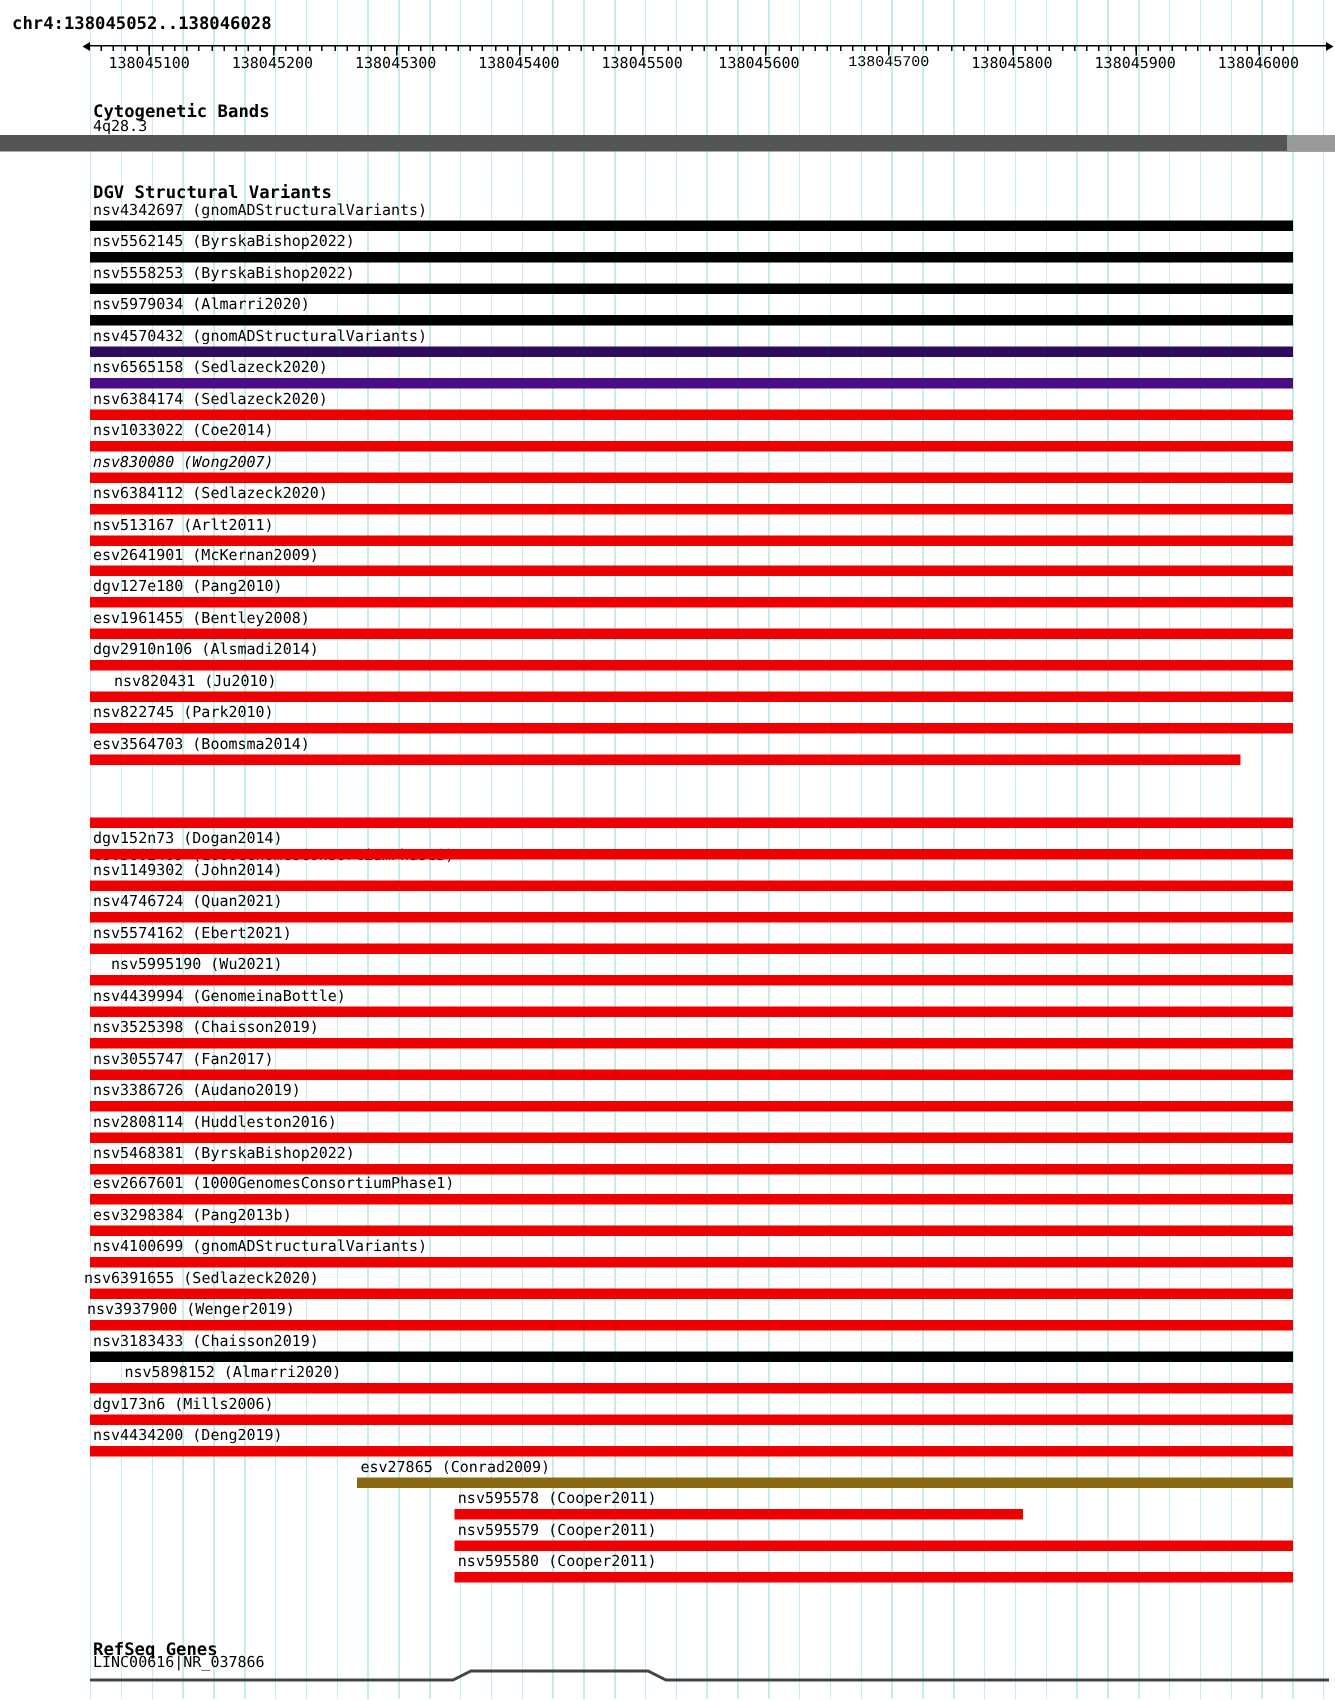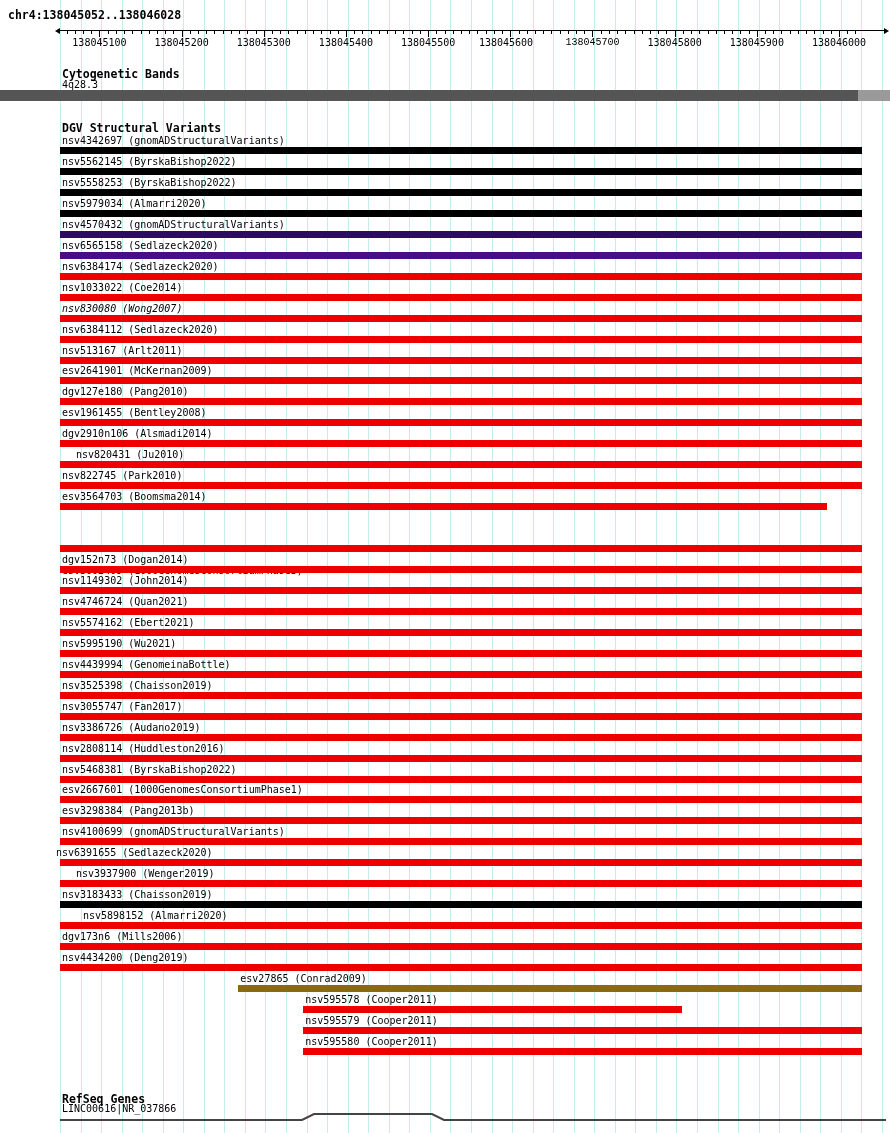--- a/index.html
+++ b/index.html
@@ -254,21 +254,21 @@
       </div>
       <div class="variant-row" style="top: 595.9px;">
         <div class="variant-label" style="left: 62px;">nsv4746724 (Quan2021)</div>
         <div class="variant-bar" style="left: 60px; width: 802px; background: rgb(238, 0, 0);"></div>
       </div>
       <div class="variant-row" style="top: 616.85px;">
         <div class="variant-label" style="left: 62px;">nsv5574162 (Ebert2021)</div>
         <div class="variant-bar" style="left: 60px; width: 802px; background: rgb(238, 0, 0);"></div>
       </div>
       <div class="variant-row" style="top: 637.8px;">
-        <div class="variant-label" style="left: 62px;">nsv5995190 (Wu2021)</div>
+        <div class="variant-label" style="left: 62px; padding-left: 12px;">nsv5995190 (Wu2021)</div>
         <div class="variant-bar" style="left: 60px; width: 802px; background: rgb(238, 0, 0);"></div>
       </div>
       <div class="variant-row" style="top: 658.75px;">
         <div class="variant-label" style="left: 62px;">nsv4439994 (GenomeinaBottle)</div>
         <div class="variant-bar" style="left: 60px; width: 802px; background: rgb(238, 0, 0);"></div>
       </div>
       <div class="variant-row" style="top: 679.7px;">
         <div class="variant-label" style="left: 62px;">nsv3525398 (Chaisson2019)</div>
         <div class="variant-bar" style="left: 60px; width: 802px; background: rgb(238, 0, 0);"></div>
       </div>
@@ -298,21 +298,21 @@
       </div>
       <div class="variant-row" style="top: 826.35px;">
         <div class="variant-label" style="left: 62px;">nsv4100699 (gnomADStructuralVariants)</div>
         <div class="variant-bar" style="left: 60px; width: 802px; background: rgb(238, 0, 0);"></div>
       </div>
       <div class="variant-row" style="top: 847.3px;">
         <div class="variant-label" style="left: 56px;">nsv6391655 (Sedlazeck2020)</div>
         <div class="variant-bar" style="left: 60px; width: 802px; background: rgb(238, 0, 0);"></div>
       </div>
       <div class="variant-row" style="top: 868.25px;">
-        <div class="variant-label" style="left: 76px;">nsv3937900 (Wenger2019)</div>
+        <div class="variant-label" style="left: 58px;">nsv3937900 (Wenger2019)</div>
         <div class="variant-bar" style="left: 60px; width: 802px; background: rgb(238, 0, 0);"></div>
       </div>
       <div class="variant-row" style="top: 889.2px;">
         <div class="variant-label" style="left: 62px;">nsv3183433 (Chaisson2019)</div>
         <div class="variant-bar" style="left: 60px; width: 802px; background: rgb(0, 0, 0);"></div>
       </div>
       <div class="variant-row" style="top: 910.15px;">
         <div class="variant-label" style="left: 62px; margin-left: 21px;">nsv5898152 (Almarri2020)</div>
         <div class="variant-bar" style="left: 60px; width: 802px; background: rgb(238, 0, 0);"></div>
       </div>

